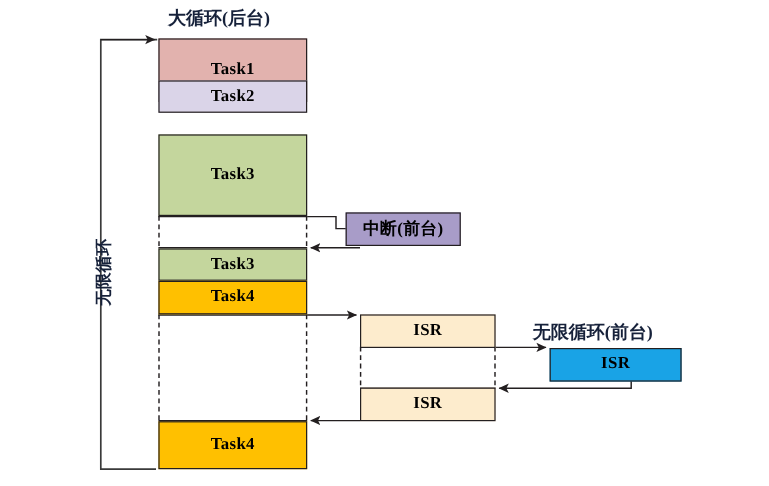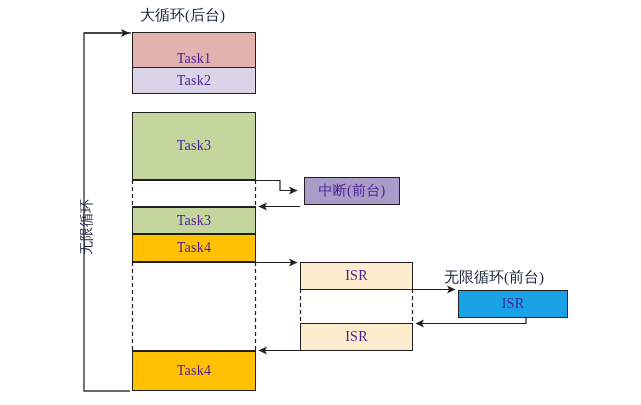--- a/index.html
+++ b/index.html
@@ -3,30 +3,30 @@
 <meta charset="utf-8">
 <style>
   html,body{margin:0;padding:0;}
   body{
     width:641px;height:405px;
     background:#ffffff;
     font-family:"Liberation Serif","DejaVu Serif",serif;
     overflow:hidden;
     position:relative;
   }
-  #canvas{position:absolute;left:0;top:0;width:641px;height:405px;}
+  #canvas{position:absolute;left:0;top:0;width:641px;height:405px;font-weight:bold;}
 
   .box{
     position:absolute;
     box-sizing:border-box;
     border:1px solid #231f20;
     display:flex;
     align-items:center;
     justify-content:center;
-    color:#4c1d95;
+    color:#000000;
     font-size:14px;
     letter-spacing:0.3px;
     white-space:nowrap;
   }
   .box.cn{font-size:14px;}
 
   .label{
     position:absolute;
     color:#16213a;
     font-size:15px;
@@ -124,21 +124,21 @@
   <div class="box" style="left:132px;top:67px;width:124px;height:27px;background:#dad4e8;">Task2</div>
 
   <div class="box" style="left:132px;top:112px;width:124px;height:68px;background:#c4d69d;">Task3</div>
 
   <div class="box" style="left:132px;top:207px;width:124px;height:27px;background:#c4d69d;">Task3</div>
 
   <div class="box" style="left:132px;top:234px;width:124px;height:28px;background:#ffc000;">Task4</div>
 
   <div class="box" style="left:132px;top:351px;width:124px;height:40px;background:#ffc000;">Task4</div>
 
-  <div class="box cn" style="left:304px;top:177px;width:96px;height:28px;background:#a89cc8;">中断(前台)</div>
+  <div class="box cn" style="left:288px;top:177px;width:96px;height:28px;background:#a89cc8;">中断(前台)</div>
 
   <div class="box" style="left:300px;top:262px;width:113px;height:28px;background:#fdeccd;">ISR</div>
 
   <div class="box" style="left:300px;top:323px;width:113px;height:28px;background:#fdeccd;">ISR</div>
 
   <div class="label" style="left:444px;top:268px;">无限循环(前台)</div>
 
   <div class="box" style="left:458px;top:290px;width:110px;height:28px;background:#19a3e6;">ISR</div>
 
   <div class="caption" style="left:232px;top:397px;"></div>

